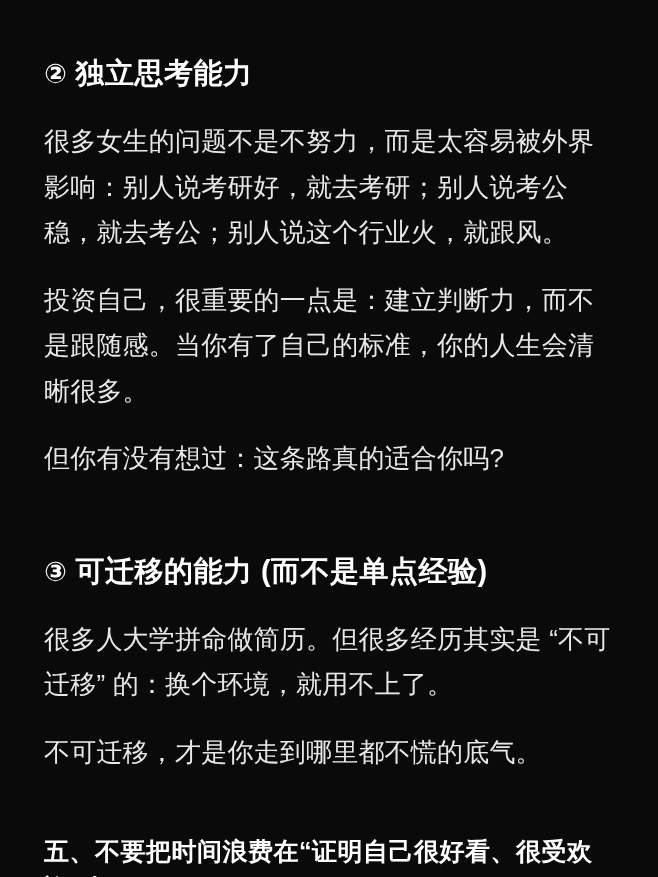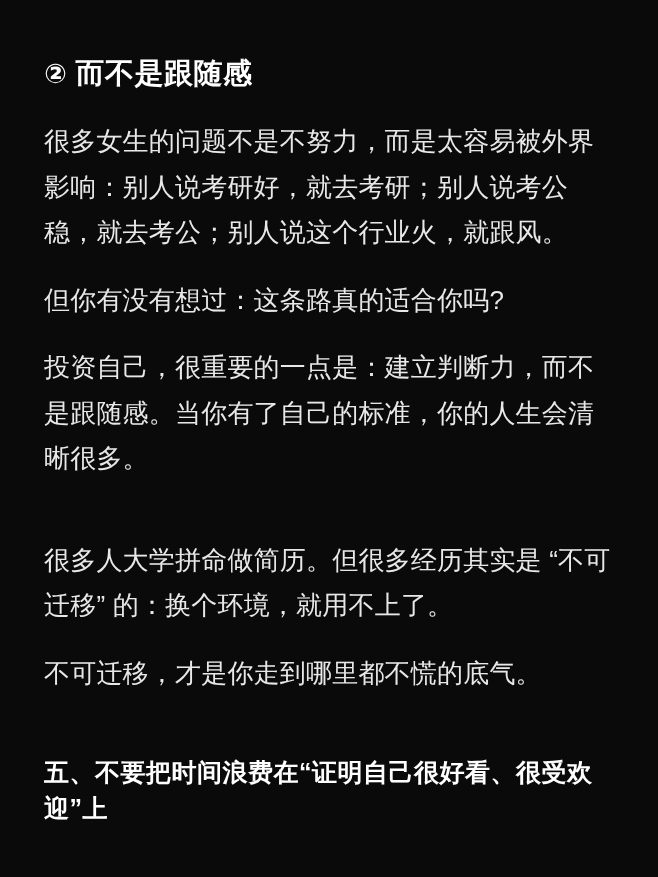--- a/index.html
+++ b/index.html
@@ -50,29 +50,32 @@
   }
   .gap-lg { height: 34px; }
   .gap-md { height: 20px; }
 </style>
 </head>
 <body>
 
 <div class="page">
 
   <h2 class="h2">
-    <span class="num">②</span><span>而不是跟随感</span>
+    <span class="num">②</span><span>独立思考能力</span>
   </h2>
 
   <p class="p">很多女生的问题不是不努力，而是太容易被外界影响：别人说考研好，就去考研；别人说考公稳，就去考公；别人说这个行业火，就跟风。</p>
+  <p class="p">投资自己，很重要的一点是：建立判断力，而不是跟随感。当你有了自己的标准，你的人生会清晰很多。</p>
   <p class="p">但你有没有想过：这条路真的适合你吗?</p>
-  <p class="p">投资自己，很重要的一点是：建立判断力，而不是跟随感。当你有了自己的标准，你的人生会清晰很多。</p>
 
   <div class="gap-lg"></div>
 
+  <h2 class="h2">
+    <span class="num">③</span><span>可迁移的能力 (而不是单点经验)</span>
+  </h2>
 
   <p class="p">很多人大学拼命做简历。但很多经历其实是 “不可迁移” 的：换个环境，就用不上了。</p>
   <p class="p">不可迁移，才是你走到哪里都不慌的底气。</p>
 
   <div class="gap-md"></div>
 
   <h2 class="h2-major">五、不要把时间浪费在“证明自己很好看、很受欢迎”上</h2>
 
 </div>
 

